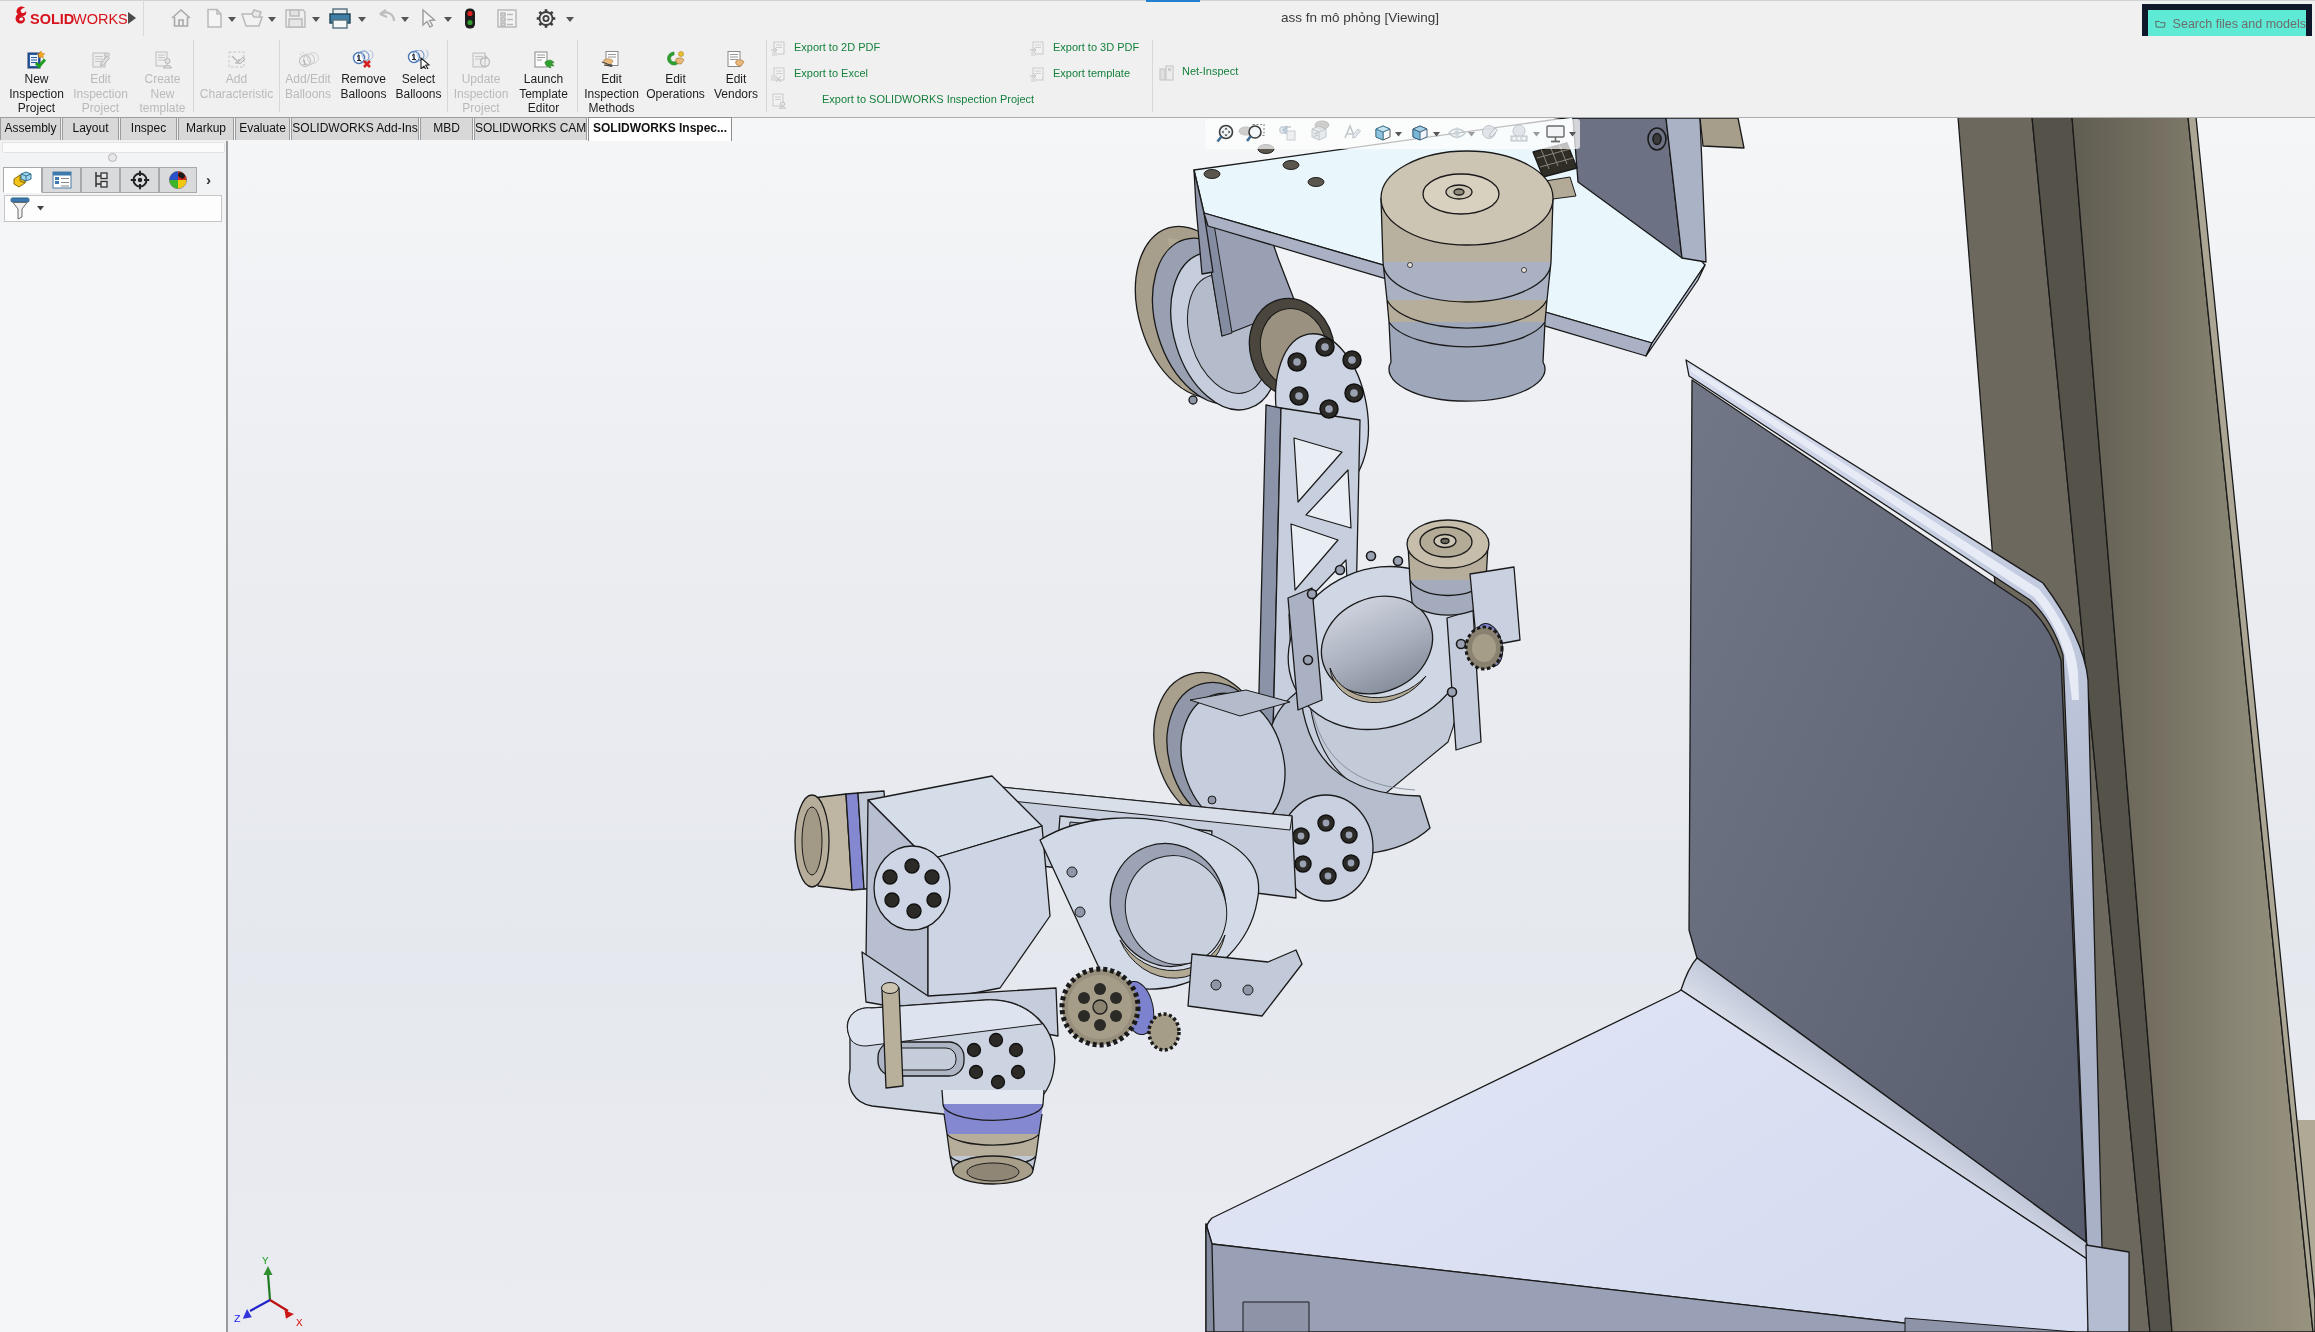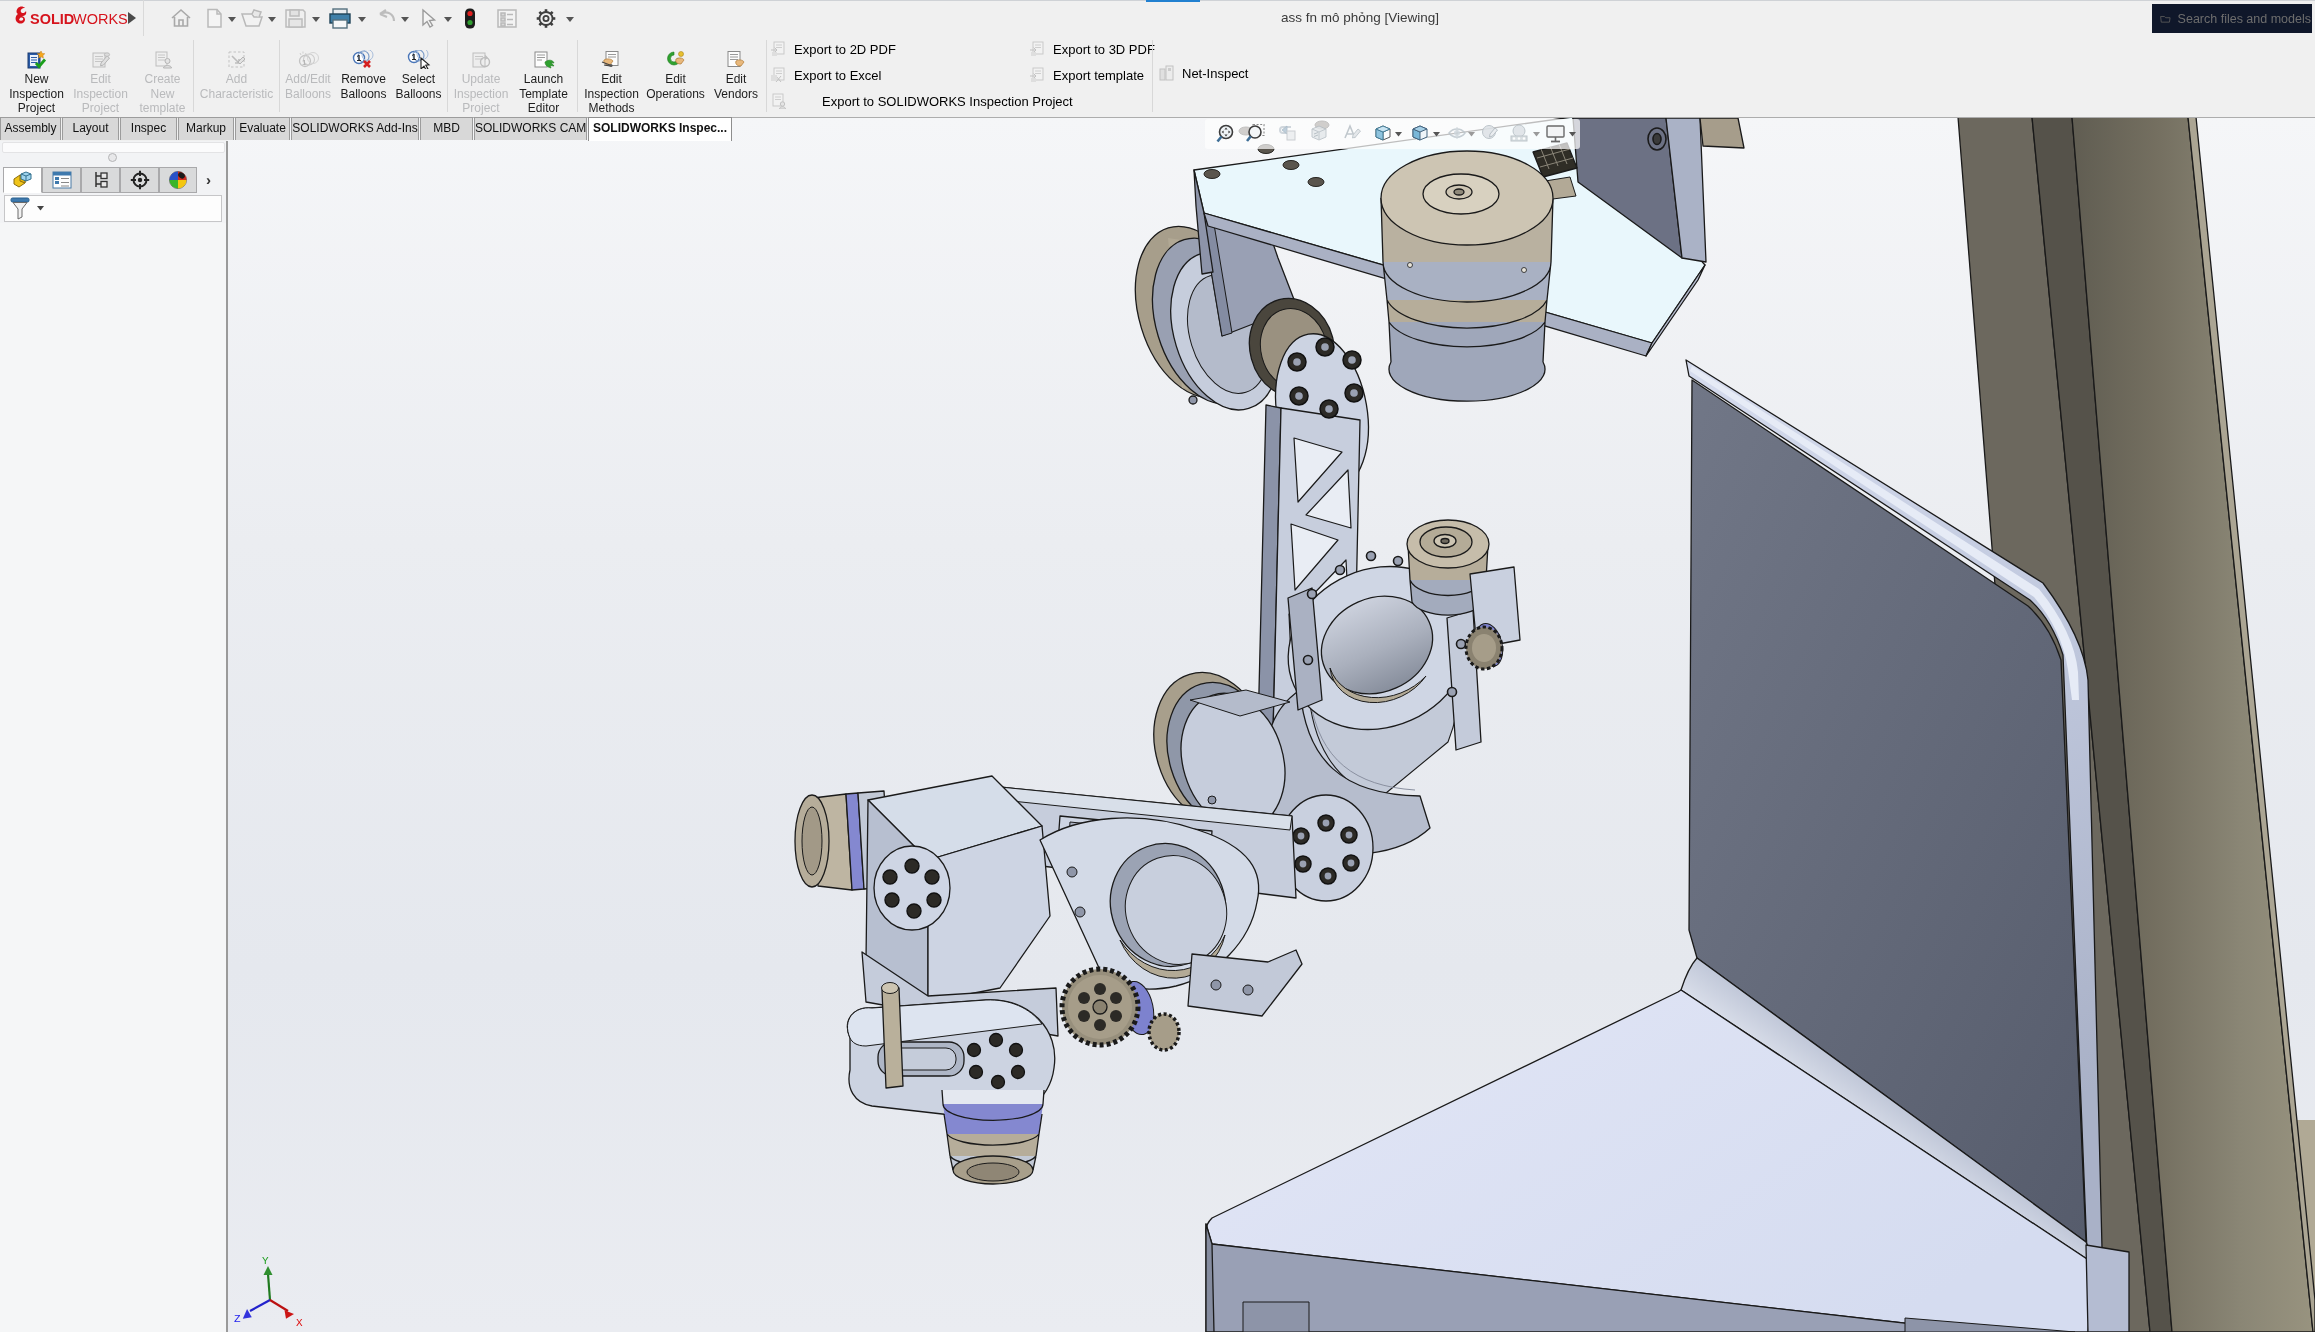--- a/index.html
+++ b/index.html
@@ -5,28 +5,28 @@
   html,body{margin:0;padding:0;}
   body{width:2315px;height:1332px;overflow:hidden;font-family:"Liberation Sans",sans-serif;background:#f0f0f0;position:relative;}
   .abs{position:absolute;}
   
   #titlebar{position:absolute;left:0;top:0;width:2315px;height:36px;background:#f0f0f0;}
   #topline{position:absolute;left:0;top:0;width:2315px;height:1px;background:#cfd2d6;}
   #topblue{position:absolute;left:1146px;top:0;width:54px;height:2px;background:#2180d0;}
   #swlogo{position:absolute;left:13px;top:5px;}
   #qatsep{position:absolute;left:143px;top:0px;width:1px;height:36px;background:#d9d9d9;}
   #title-text{position:absolute;left:1150px;top:0;width:420px;height:36px;line-height:36px;text-align:center;font-size:13.5px;color:#3a3a3a;}
-  #searchbox{position:absolute;right:3px;top:4px;width:158px;height:27px;background:#0f172a;border:1px solid #0f172a;display:flex;align-items:center;font-size:12.5px;color:#6d6d6d;white-space:nowrap;overflow:hidden;}
+  #searchbox{position:absolute;right:3px;top:4px;width:158px;height:27px;background:#5eead4;border:6px solid #0f172a;display:flex;align-items:center;font-size:12.5px;color:#6d6d6d;white-space:nowrap;overflow:hidden;}
   
   #ribbon{position:absolute;left:0;top:36px;width:2315px;height:81px;background:#f0f0f0;border-bottom:1px solid #adadad;}
   .rbtn{position:absolute;top:14px;text-align:center;font-size:12px;line-height:14.5px;color:#1d1d1d;}
   .rbtn .ricon{display:block;margin:0 auto 3px auto;}
   .rbtn.gray{color:#b9babc;}
   .rsep{position:absolute;top:4px;width:1px;height:72px;background:#d8d8d8;}
-  .rexp{position:absolute;font-size:13px;color:#000000;display:flex;align-items:center;gap:7px;}
+  .rexp{position:absolute;font-size:11px;color:#15803d;display:flex;align-items:flex-start;gap:7px;}
   
   #tabbar{position:absolute;left:0;top:117px;width:733px;height:24px;}
   .tab{position:absolute;top:0;height:23px;background:#d8d8d8;border:1px solid #9c9c9c;border-bottom:none;box-sizing:border-box;text-align:center;font-size:12px;color:#111;line-height:21px;white-space:nowrap;overflow:hidden;}
   .tab.active{background:#fff;font-weight:bold;border-color:#8e8e8e;height:24px;}
   
   #panel{position:absolute;left:0;top:141px;width:227px;height:1191px;background:#f2f3f5;}
   #panel .topstrip{position:absolute;left:2px;top:1px;width:221px;height:9px;background:#fbfbfc;border:1px solid #e3e3e5;border-radius:2px;}
   #panel .handle{position:absolute;left:108px;top:12px;width:7px;height:7px;border:1px solid #b4b4b6;border-radius:50%;background:#e8e8ea;}
   .ptab{position:absolute;top:26px;width:39px;height:26px;background:#d9dadb;border:1px solid #a9a9ab;box-sizing:border-box;display:flex;align-items:center;justify-content:center;}
   .ptab.active{background:#fff;border-bottom-color:#fff;}

